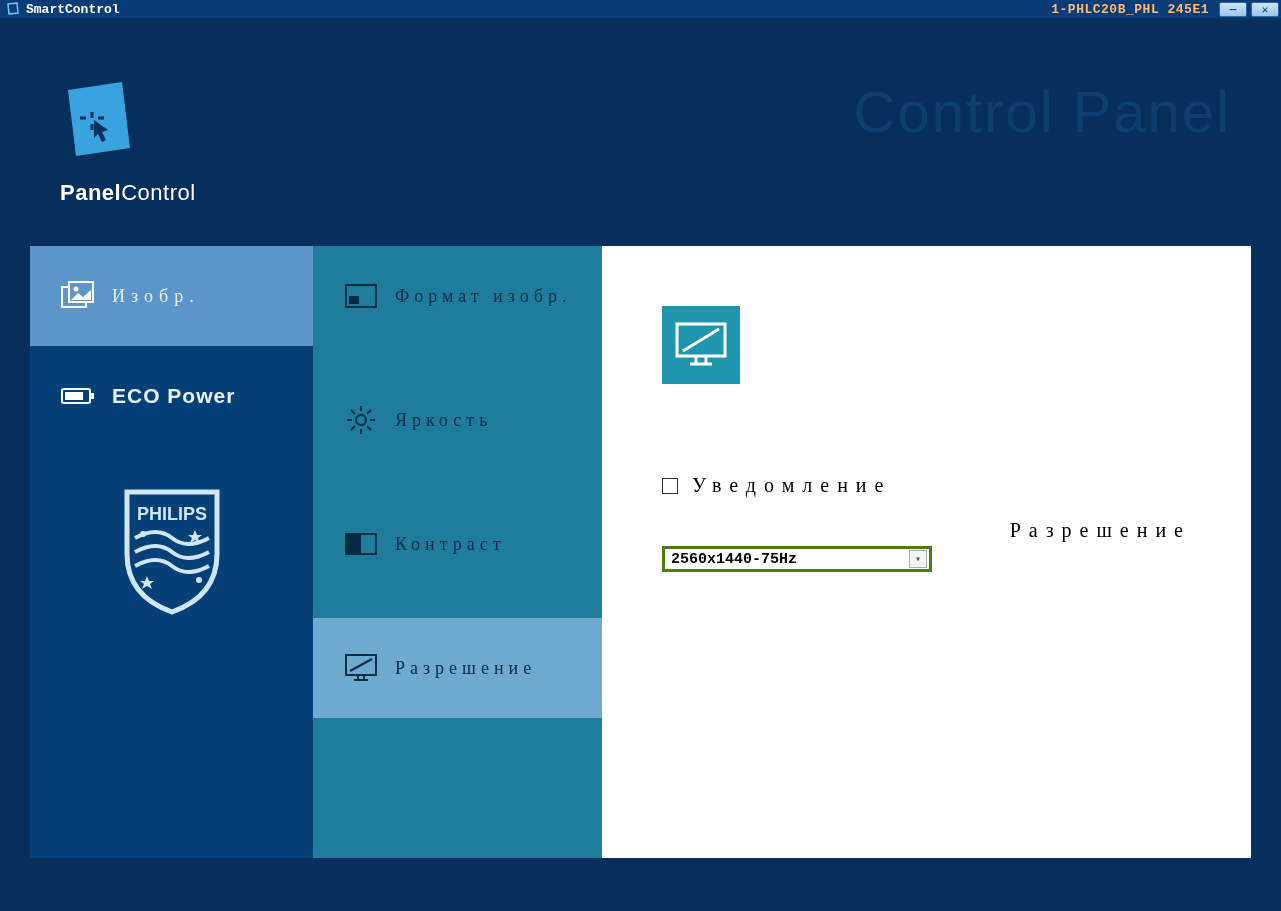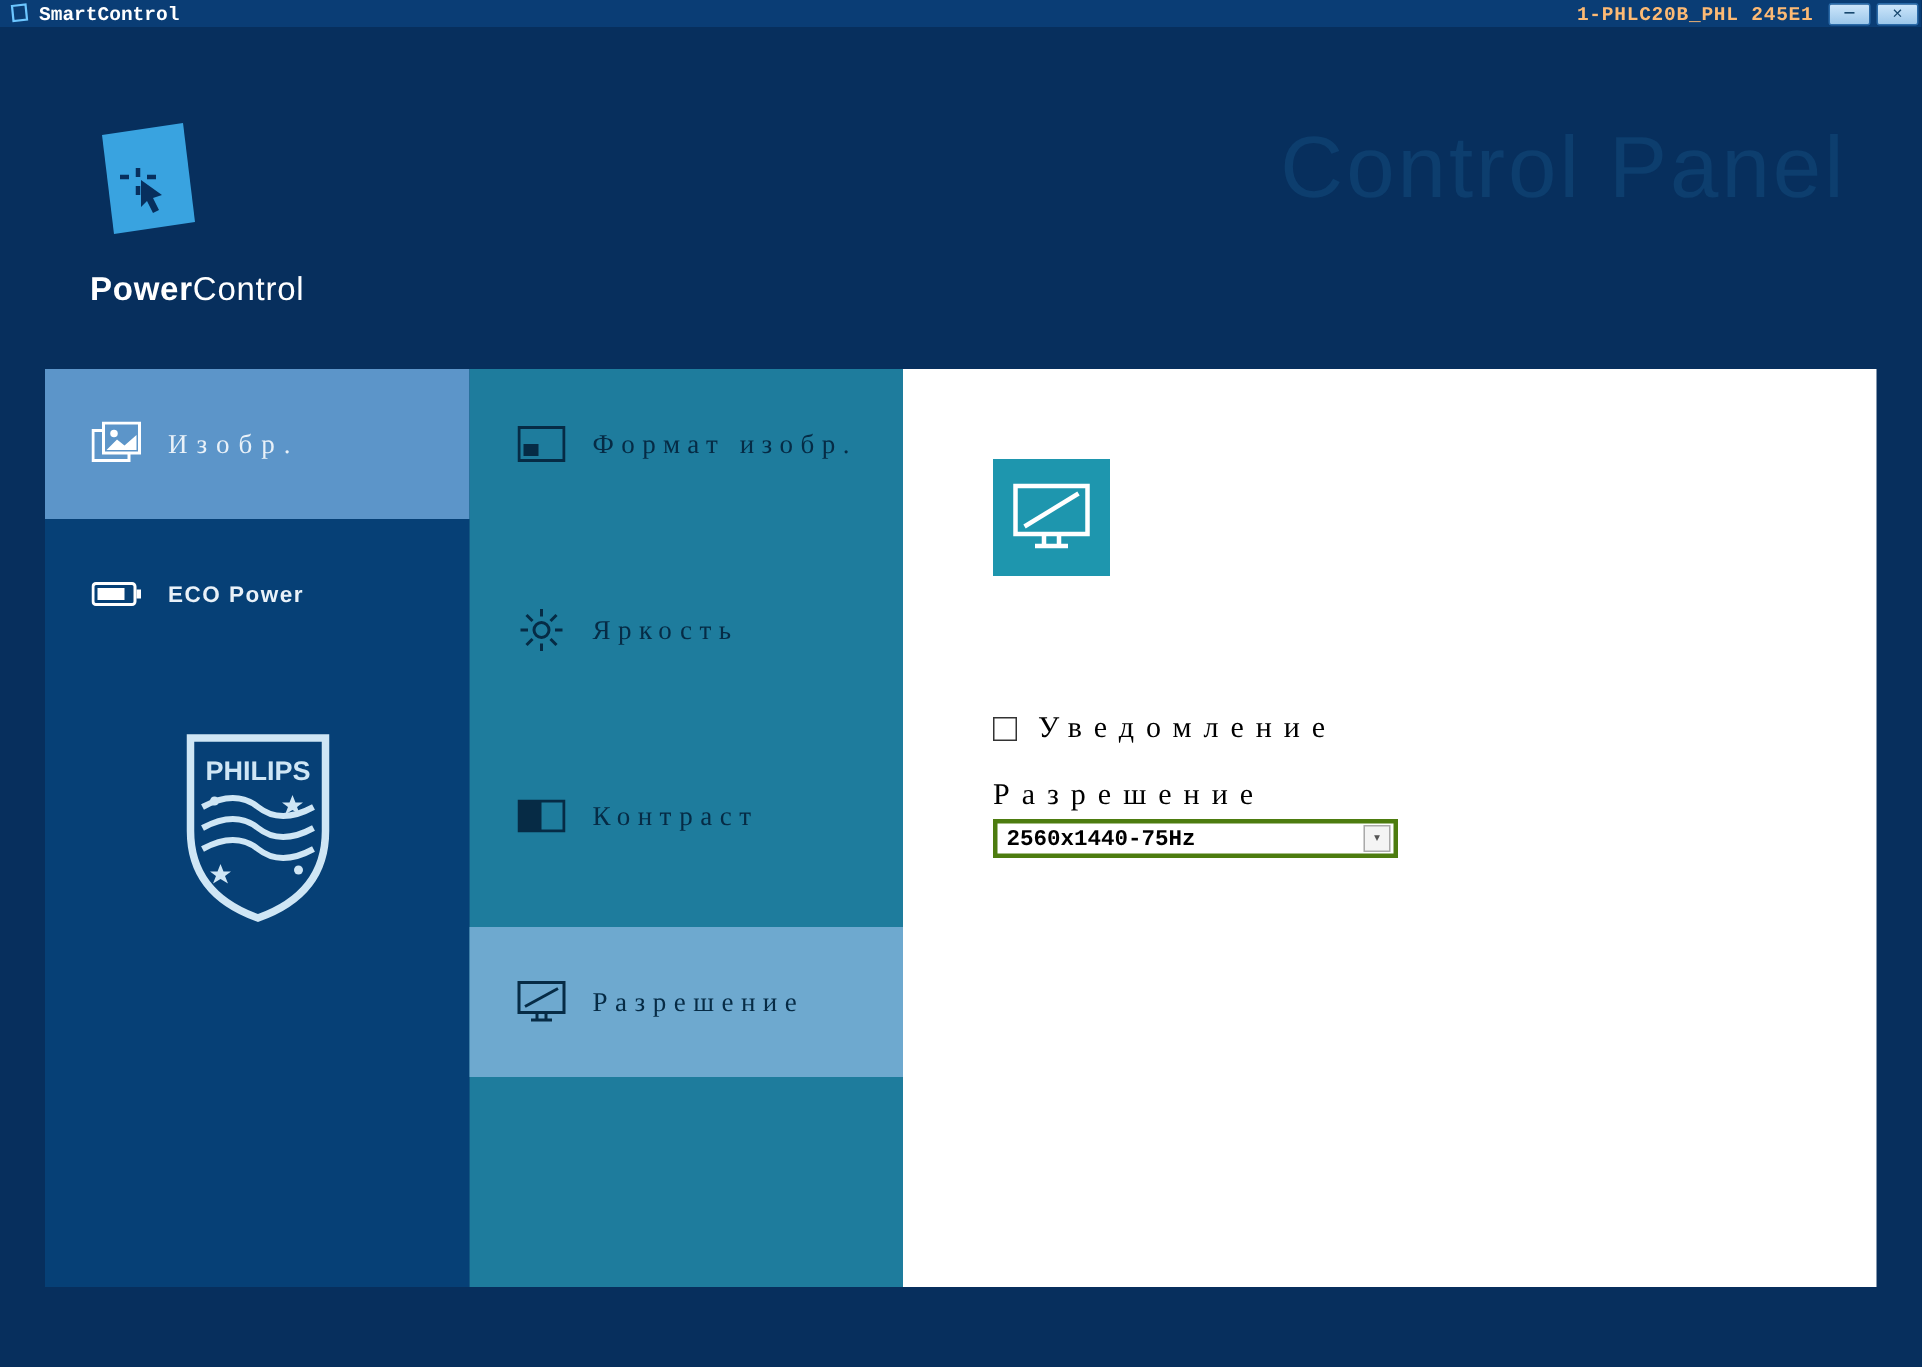--- a/index.html
+++ b/index.html
@@ -60,20 +60,21 @@
     color: #0d3e6e;
     font-weight: 400;
     letter-spacing: 2px;
   }
   
   .panel {
     position: absolute;
     left: 30px; top: 246px;
     width: 1221px; height: 612px;
     display: flex;
+    text-align: right;
   }
   .col1 {
     width: 283px;
     background: #064076;
     display: flex;
     flex-direction: column;
   }
   .col2 {
     width: 289px;
     background: #1e7c9d;
@@ -100,21 +101,21 @@
     font-size: 18px;
     letter-spacing: 6px;
     font-family: "Georgia", serif;
   }
   .nav-item.active {
     background: #5c95c9;
   }
   .nav-item .icon-box, .sub-item .icon-box {
     width: 36px; display:flex; align-items:center; justify-content:center;
   }
-  .nav-item.eco { font-size: 15px; letter-spacing: 1px; font-family: "Arial Narrow", sans-serif; font-weight: bold;}
+  .nav-item.eco { font-size: 21px; letter-spacing: 1px; font-family: "Arial Narrow", sans-serif; font-weight: bold;}
   .sub-item {
     color: #062b45;
     font-size: 18px;
     letter-spacing: 5px;
     font-family: "Georgia", serif;
   }
   .sub-item.active {
     background: #6ea9cf;
   }
   .philips-logo {
@@ -184,21 +185,21 @@
 
 <div class="header">
   <div class="logo-block">
     <svg width="78" height="90" viewBox="0 0 78 90">
       <path d="M8 12 L62 4 L70 70 L16 78 Z" fill="#39a3e0"></path>
       <path d="M8 12 L62 4 L70 70 L16 78 Z" fill="none" stroke="#0a3d75" stroke-width="0"></path>
       <path d="M32 40 L32 34 M32 46 L32 52 M26 40 L20 40 M38 40 L44 40" stroke="#072f5d" stroke-width="3"></path>
       <path d="M34 42 L48 52 L42 54 L46 62 L42 64 L38 56 L34 60 Z" fill="#072f5d"></path>
     </svg>
     <div class="logo-text">
-      <b>Power</b><span>Control</span>
+      <b>Panel</b><span>Control</span>
     </div>
   </div>
   <div class="control-panel-text">Control Panel</div>
 </div>
 
 <div class="panel">
 
   <div class="col1">
     <div class="nav-item active">
       <span class="icon-box">

